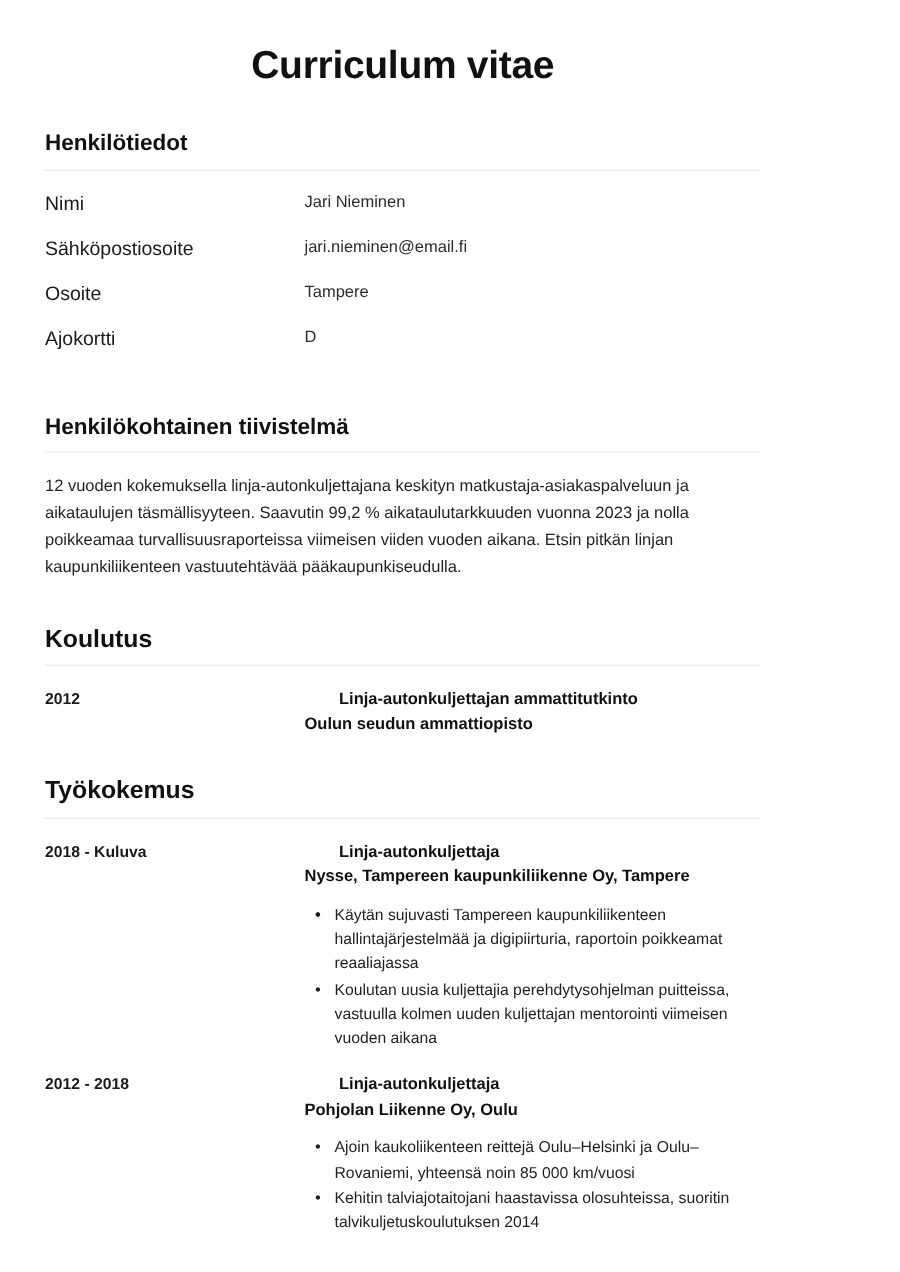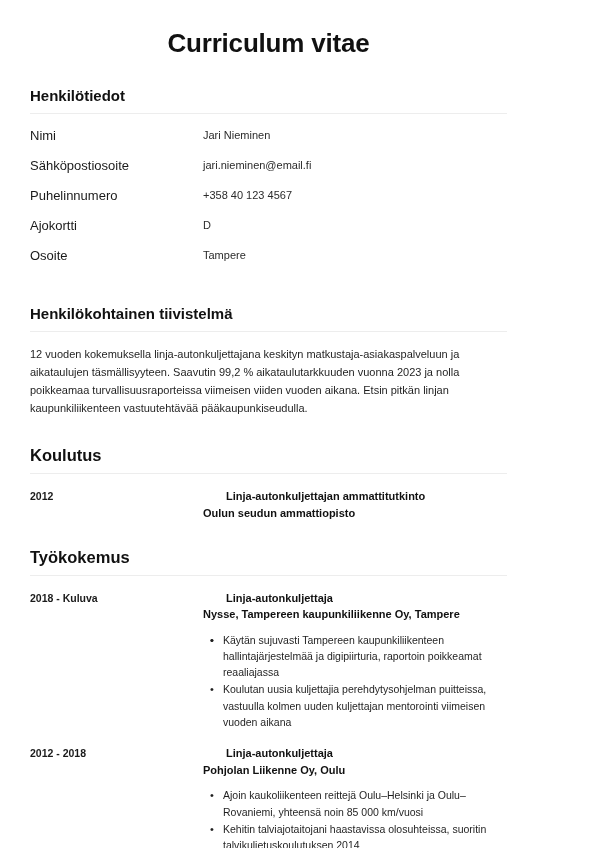--- a/index.html
+++ b/index.html
@@ -167,30 +167,26 @@
       <tbody>
         <tr>
           <td class="info-label">Nimi</td>
           <td class="info-value">Jari Nieminen</td>
         </tr>
         <tr>
           <td class="info-label">Sähköpostiosoite</td>
           <td class="info-value">jari.nieminen@email.fi</td>
         </tr>
         <tr>
-          <td class="info-label">Puhelinnumero</td>
-          <td class="info-value">+358 40 123 4567</td>
+          <td class="info-label">Osoite</td>
+          <td class="info-value">Tampere</td>
         </tr>
         <tr>
           <td class="info-label">Ajokortti</td>
           <td class="info-value">D</td>
-        </tr>
-        <tr>
-          <td class="info-label">Osoite</td>
-          <td class="info-value">Tampere</td>
         </tr>
       </tbody>
     </table>
   </div>
 
   <div class="section summary-section">
     <h2 class="section-heading">Henkilökohtainen tiivistelmä</h2>
     <div class="section-rule"></div>
     <p class="summary-text">12 vuoden kokemuksella linja-autonkuljettajana keskityn matkustaja-asiakaspalveluun ja aikataulujen täsmällisyyteen. Saavutin 99,2 % aikataulutarkkuuden vuonna 2023 ja nolla poikkeamaa turvallisuusraporteissa viimeisen viiden vuoden aikana. Etsin pitkän linjan kaupunkiliikenteen vastuutehtävää pääkaupunkiseudulla.</p>
   </div>

